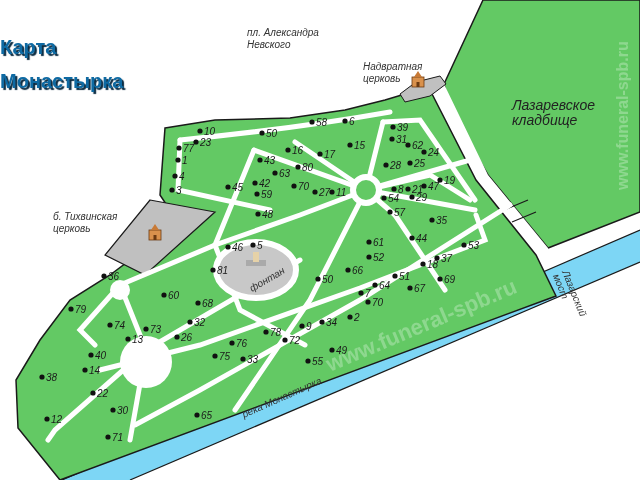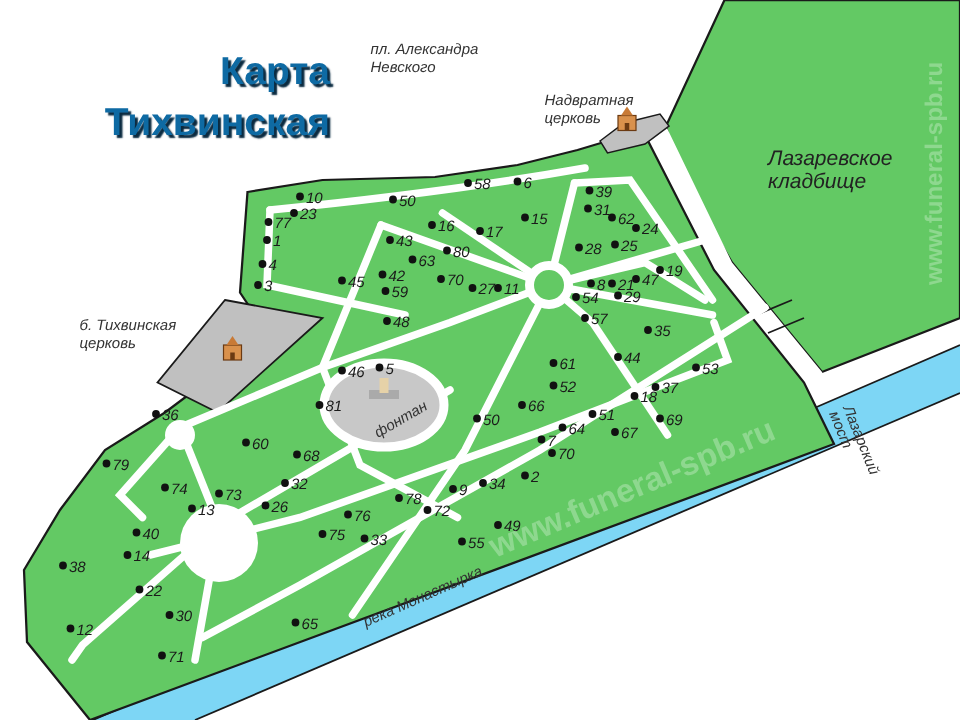--- a/index.html
+++ b/index.html
@@ -1,34 +1,34 @@
 <!DOCTYPE html>
 <html><head>
 <meta charset="utf-8">
 <style>
   html, body { margin:0; padding:0; background:#ffffff; }
   body { width:640px; height:480px; overflow:hidden; position:relative; font-family:"Liberation Sans", sans-serif; }
   #map { position:absolute; left:0; top:0; width:640px; height:480px; }
   .title {
-    position:absolute; left:0; top:30px; width:220px; text-align:right;
-    font-family:"Liberation Sans", sans-serif; font-weight:bold; font-size:26px; line-height:34px;
+    position:absolute; left:0; top:30px; width:220px; text-align:left;
+    font-family:"Liberation Sans", sans-serif; font-weight:bold; font-size:20px; line-height:34px;
     color:#0e6aa3; text-shadow:2px 2px 1px #0a2a40; z-index:5;
   }
   .title span { display:block; }
   .lbl { font-family:"Liberation Sans", sans-serif; font-style:italic; fill:#222; }
   .num { font-family:"Liberation Sans", sans-serif; font-style:italic; font-size:10px; fill:#1a1a1a; }
   .place { font-family:"Liberation Sans", sans-serif; font-style:italic; font-size:10px; fill:#333; }
   .wm { font-family:"Liberation Sans", sans-serif; font-weight:bold; fill:#ffffff; opacity:0.28; }
 </style>
 </head>
 <body>
 
 <div class="title">
   <span>Карта</span>
-  <span>Тихвинская</span>
+  <span>Монастырка</span>
 </div>
 
 <svg id="map" viewBox="0 0 640 480" xmlns="http://www.w3.org/2000/svg">
 
   <path d="M483,0 L640,0 L640,212 L548,248 L488,175 L450,110 L444,84 Z" fill="#63c964" stroke="#1a1a1a" stroke-width="1.5"></path>
 
   <path d="M430,90 L444,84 L488,175 L548,248 L566,290 L556,296 L536,255 L476,180 Z" fill="#ffffff"></path>
 
   <path d="M504,210 L528,200 M512,222 L536,212" stroke="#1a1a1a" stroke-width="1.2" fill="none"></path>
 

